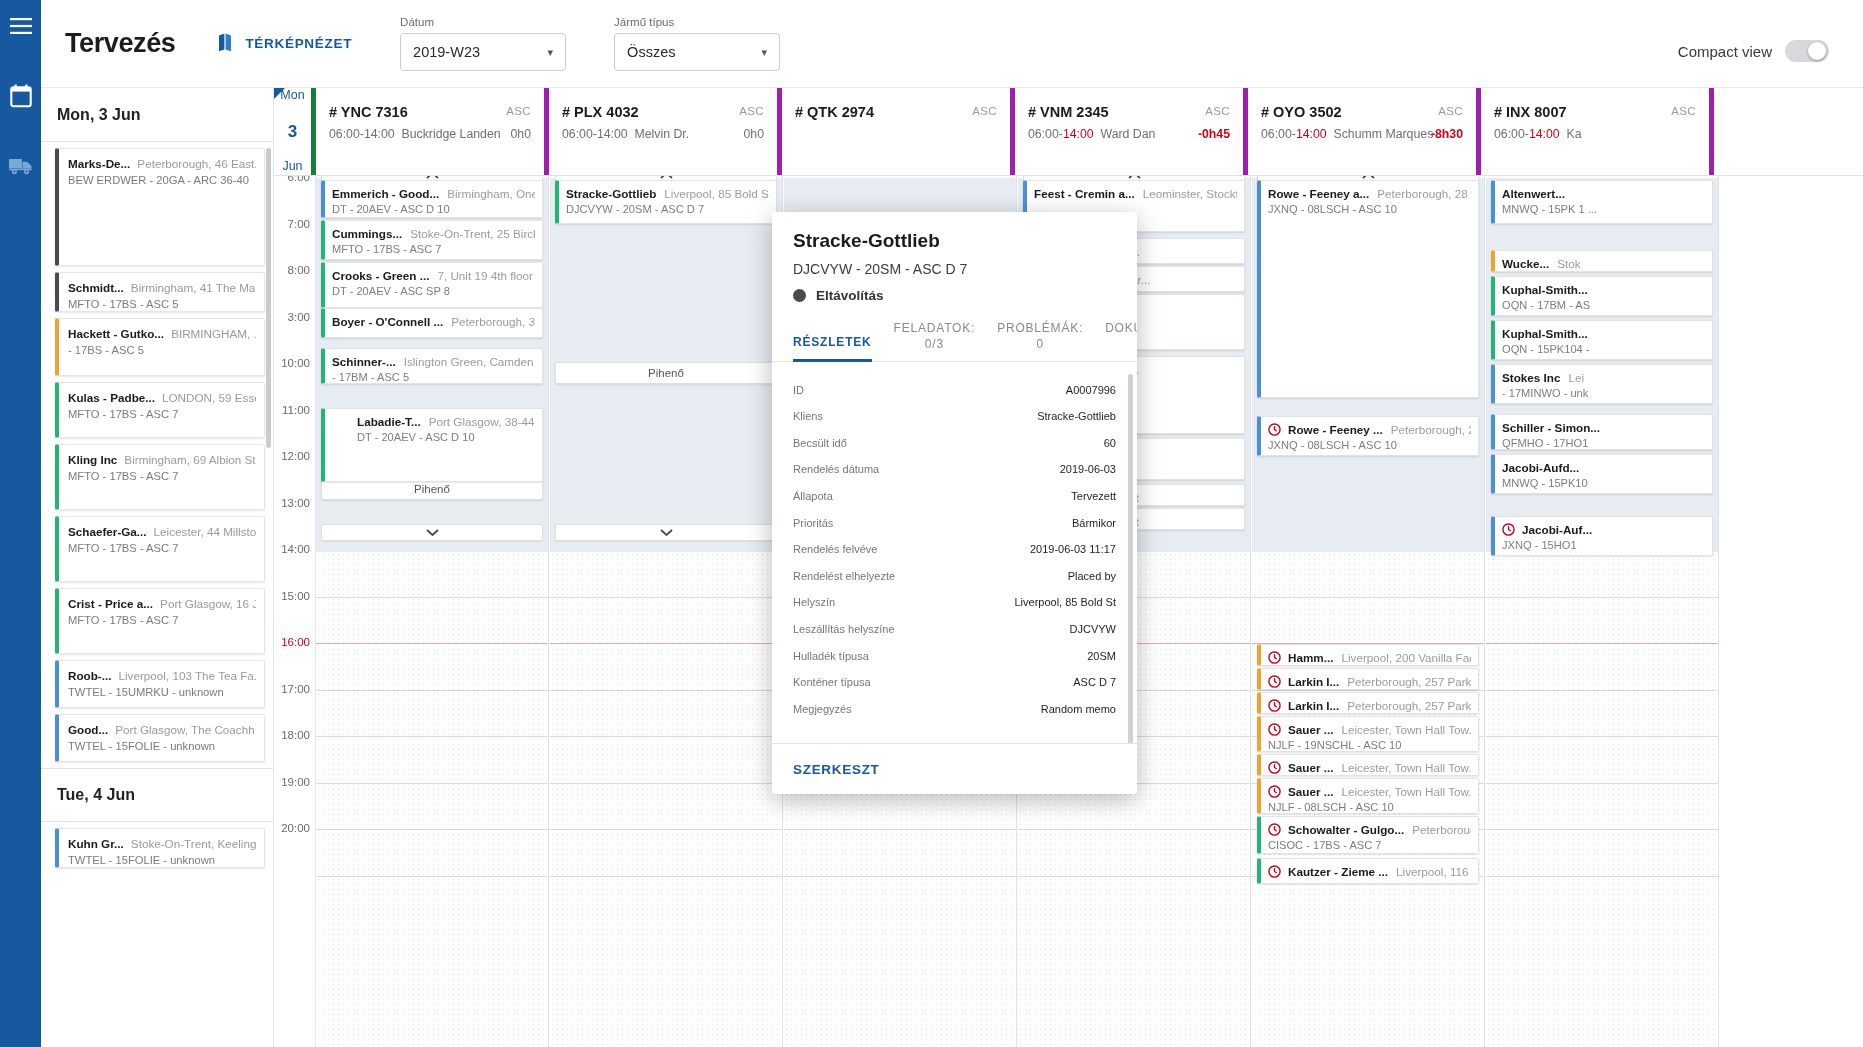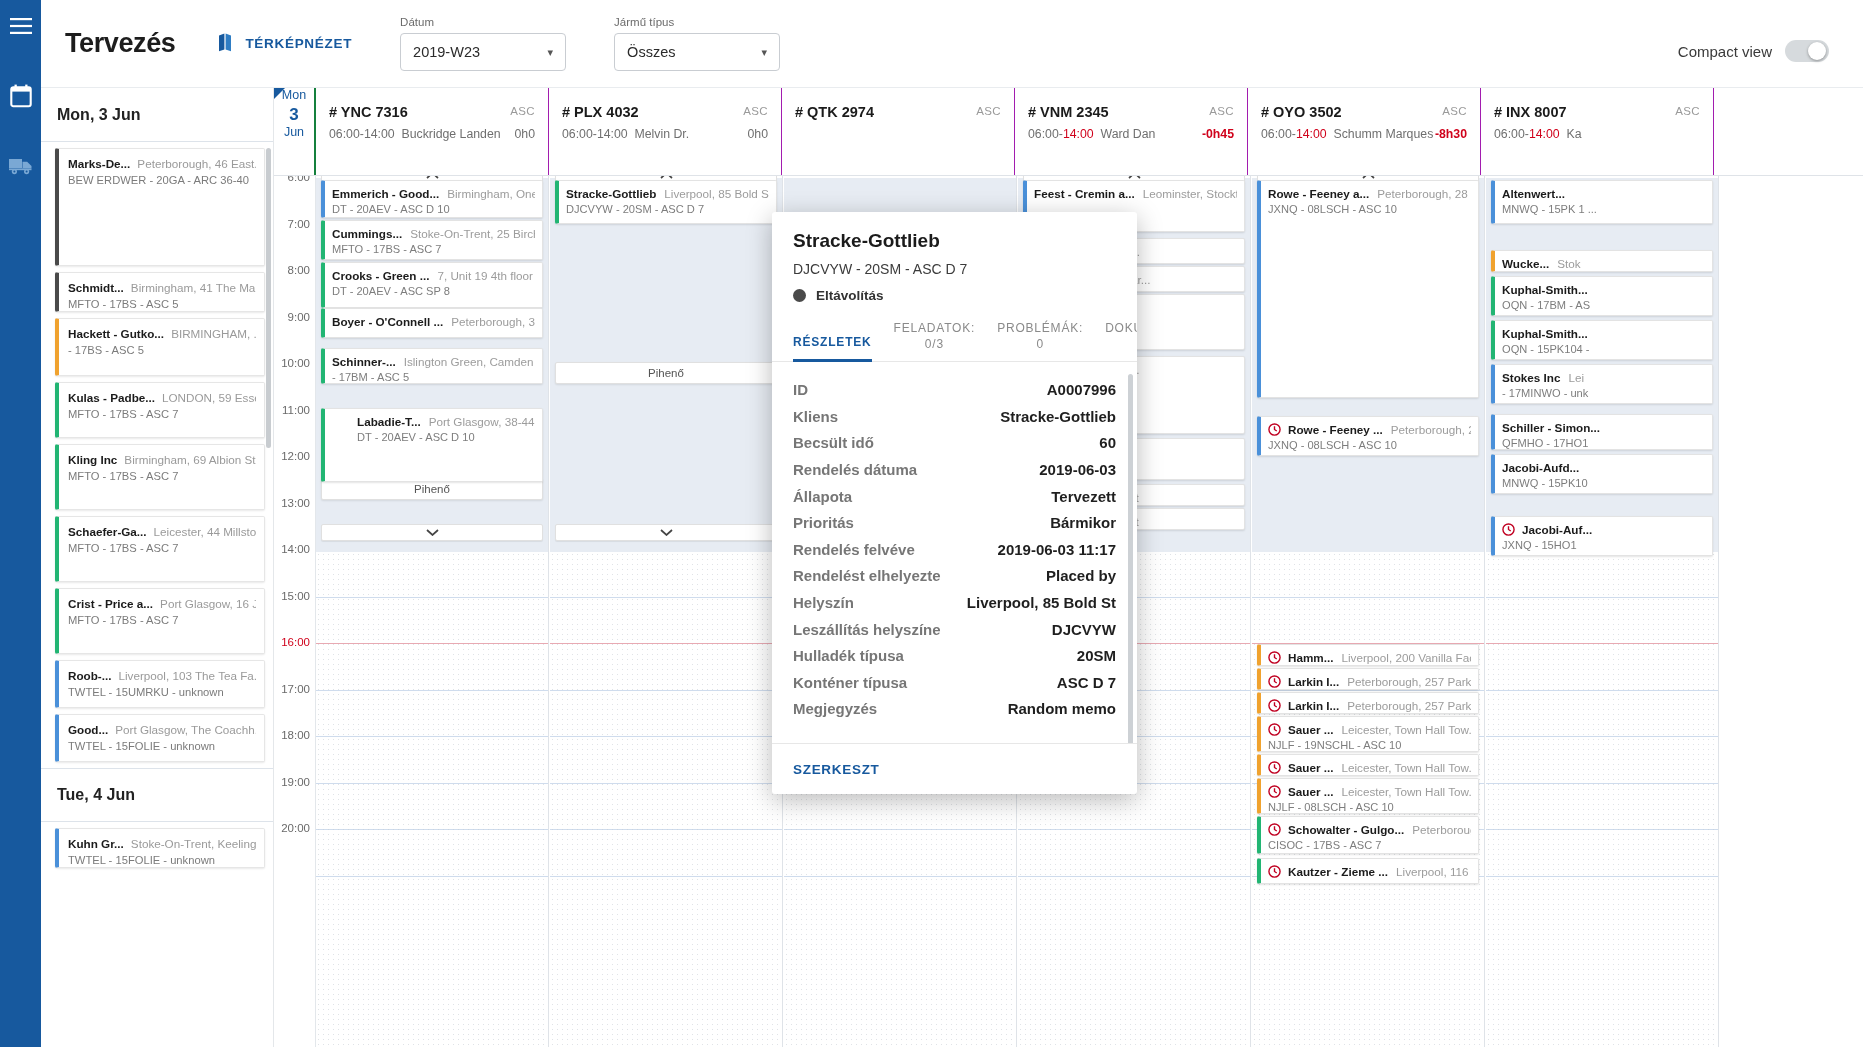--- a/index.html
+++ b/index.html
@@ -75,31 +75,31 @@
   .sb-name { font-weight:700; color:#1b1b1b;text-align:center; }
   .sb-addr { color:#9a9a9a; margin-left:7px; }
   .sb-l2 { font-size:11.2px; color:#7b7b7b; margin-top:2px; white-space:nowrap; overflow:hidden;}
   .sb-scroll { position:absolute; right:2px; top:60px; width:5px; height:300px; background:#c8ccd0; border-radius:3px; }
 
   
   #main { position:absolute; left:274px; top:88px; width:1589px; height:959px; overflow:hidden; background:#fff; }
 
   #col-headers { position:absolute; left:0; top:0; height:88px; width:1589px; display:flex; background:#fff; border-bottom:1px solid #dfe3e8; }
   .daycell {
-    width:42px; flex:0 0 42px; border-right:2px solid #15803d; position:relative;
-    display:flex; flex-direction:column; align-items:center; justify-content:flex-start;
+    width:42px; flex:0 0 42px; border-right:5px solid #15803d; position:relative;
+    display:flex; flex-direction:column; align-items:center; justify-content:space-between;
     color:#17599e; font-size:12.5px; line-height:1.25; font-weight:500;
   }
   .daycell .dnum { font-size:17px; font-weight:700; }
   .daycell .corner {
     position:absolute; left:0; top:0; width:0; height:0;
     border-left:11px solid #17599e; border-bottom:11px solid transparent;
   }
   .vcol-head {
-    flex:0 0 233px; border-right:1px solid #a21caf; padding:16px 13px 0 13px; position:relative;
+    flex:0 0 233px; border-right:5px solid #a21caf; padding:16px 13px 0 13px; position:relative;
   }
   .vcol-head .vid { font-size:14.5px; font-weight:700; color:#1b1b1b; }
   .vcol-head .vsub { font-size:12.3px; color:#6f6f6f; margin-top:7px; white-space:nowrap; overflow:hidden;}
   .vcol-head .vsub .t-red { color:#d0021b; }
   .vcol-head .asc { position:absolute; right:13px; top:17px; font-size:11.5px; color:#9a9a9a; letter-spacing:.4px; }
   .vcol-head .bal { position:absolute; right:13px; top:39px; font-size:12.3px; color:#6f6f6f; }
   .vcol-head .bal.neg { color:#d0021b; font-weight:600; }
 
   #grid-body { position:absolute; left:0; top:88px; width:1589px; height:871px; overflow:hidden; }
   #timecol { position:absolute; left:0; top:0; width:42px; height:871px; background:#fff; border-right:1px solid #e3e7eb; z-index:3;}
@@ -154,21 +154,21 @@
   #pp-sub { font-size:14px; color:#3b3b3b; margin-top:9px; }
   #pp-status { display:flex; align-items:center; gap:10px; margin-top:11px; font-size:13.5px; font-weight:600; color:#333; }
   .dot { width:13px; height:13px; border-radius:50%; background:#4a4a4a; }
   #pp-tabs { display:flex; align-items:flex-end; margin-top:17px; padding:0 21px; border-bottom:1px solid #e7e7e7; gap:22px; }
   .pp-tab {
     font-size:12px; letter-spacing:.8px; color:#8a8a8a; padding-bottom:9px; cursor:pointer;
     text-align:center; line-height:1.35; white-space:nowrap;
   }
   .pp-tab.active { color:#17599e; font-weight:700; border-bottom:3px solid #17599e; margin-bottom:-1px; }
   #pp-body { flex:1; overflow:hidden; padding:14px 21px 6px 21px; position:relative; }
-  .kv { display:flex; justify-content:space-between; align-items:center; height:26.6px; font-size:15px;font-weight:bold; }
+  .kv { display:flex; justify-content:space-between; align-items:center; height:26.6px; font-size:11px; }
   .kv .k { color:#767676; }
   .kv .v { color:#1f1f1f; }
   #pp-scroll { position:absolute; right:4px; top:12px; width:5px; height:395px; background:#cdd1d5; border-radius:3px; }
   #pp-foot { border-top:1px solid #e7e7e7; padding:16px 21px; }
   #pp-edit { color:#17599e; font-size:13.5px; font-weight:700; letter-spacing:.7px; cursor:pointer; display:inline-block; }
 </style>
 </head>
 <body>
 <div id="app">
 
@@ -338,21 +338,21 @@
           <div class="asc">ASC</div>
           <div class="bal neg"></div>
         </div>
       </div>
 
   <div id="grid-body">
     <div id="timecol">
           <div class="tlabel" style="top: 2px;">6:00</div>
           <div class="tlabel" style="top: 48.5px;">7:00</div>
           <div class="tlabel" style="top: 95px;">8:00</div>
-          <div class="tlabel" style="top: 141.5px;">9:00</div>
+          <div class="tlabel" style="top: 141.5px;">3:00</div>
           <div class="tlabel" style="top: 188px;">10:00</div>
           <div class="tlabel" style="top: 234.5px;">11:00</div>
           <div class="tlabel" style="top: 281px;">12:00</div>
           <div class="tlabel" style="top: 327.5px;">13:00</div>
           <div class="tlabel" style="top: 374px;">14:00</div>
           <div class="tlabel" style="top: 420.5px;">15:00</div>
           <div class="tlabel hl" style="top: 467px;">16:00</div>
           <div class="tlabel" style="top: 513.5px;">17:00</div>
           <div class="tlabel" style="top: 560px;">18:00</div>
           <div class="tlabel" style="top: 606.5px;">19:00</div>

